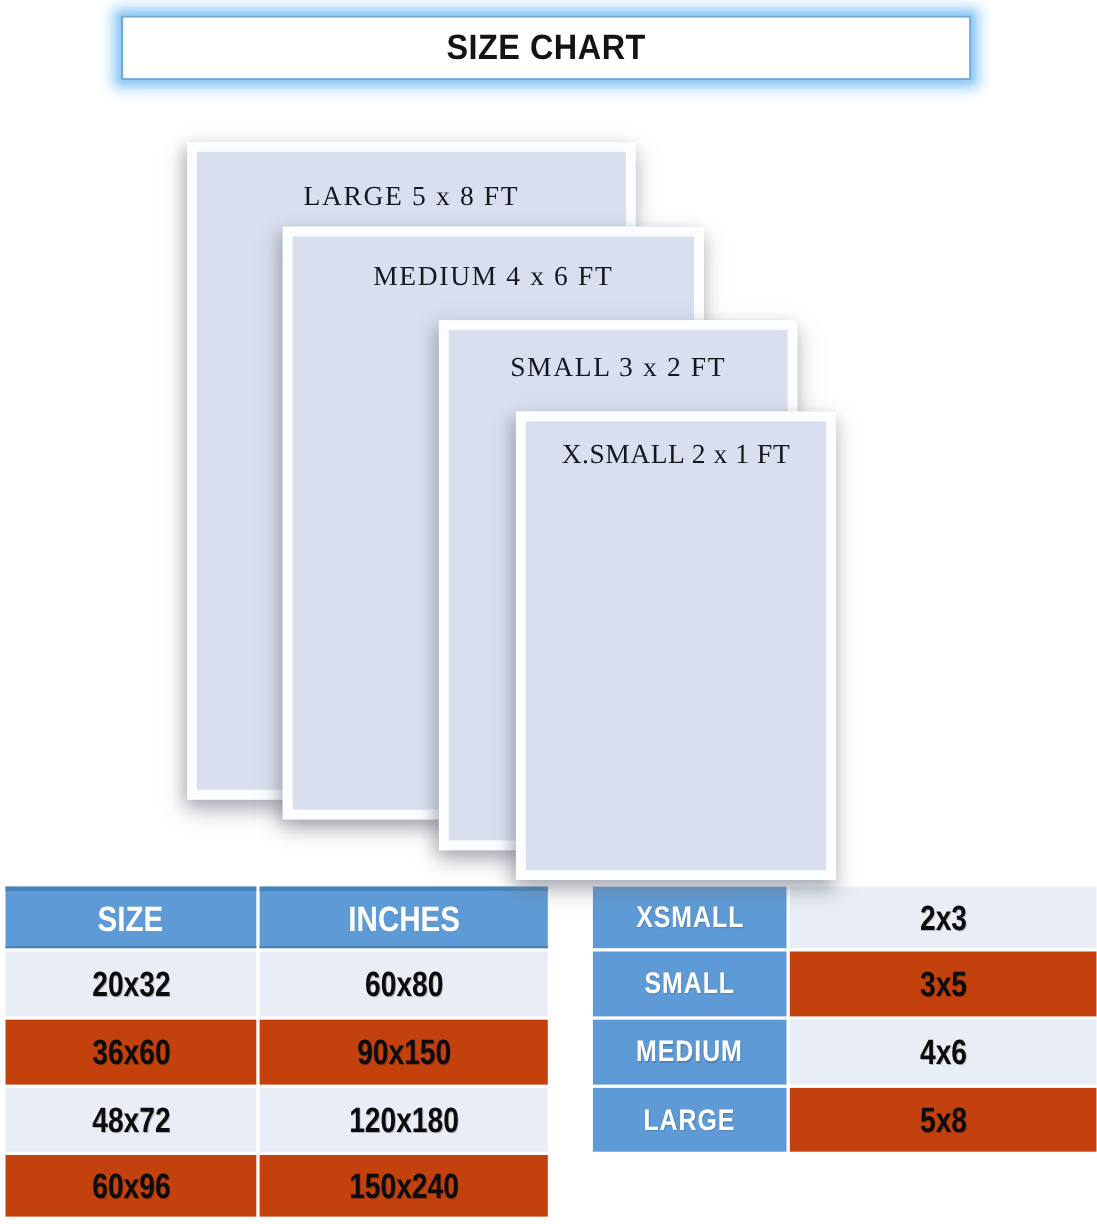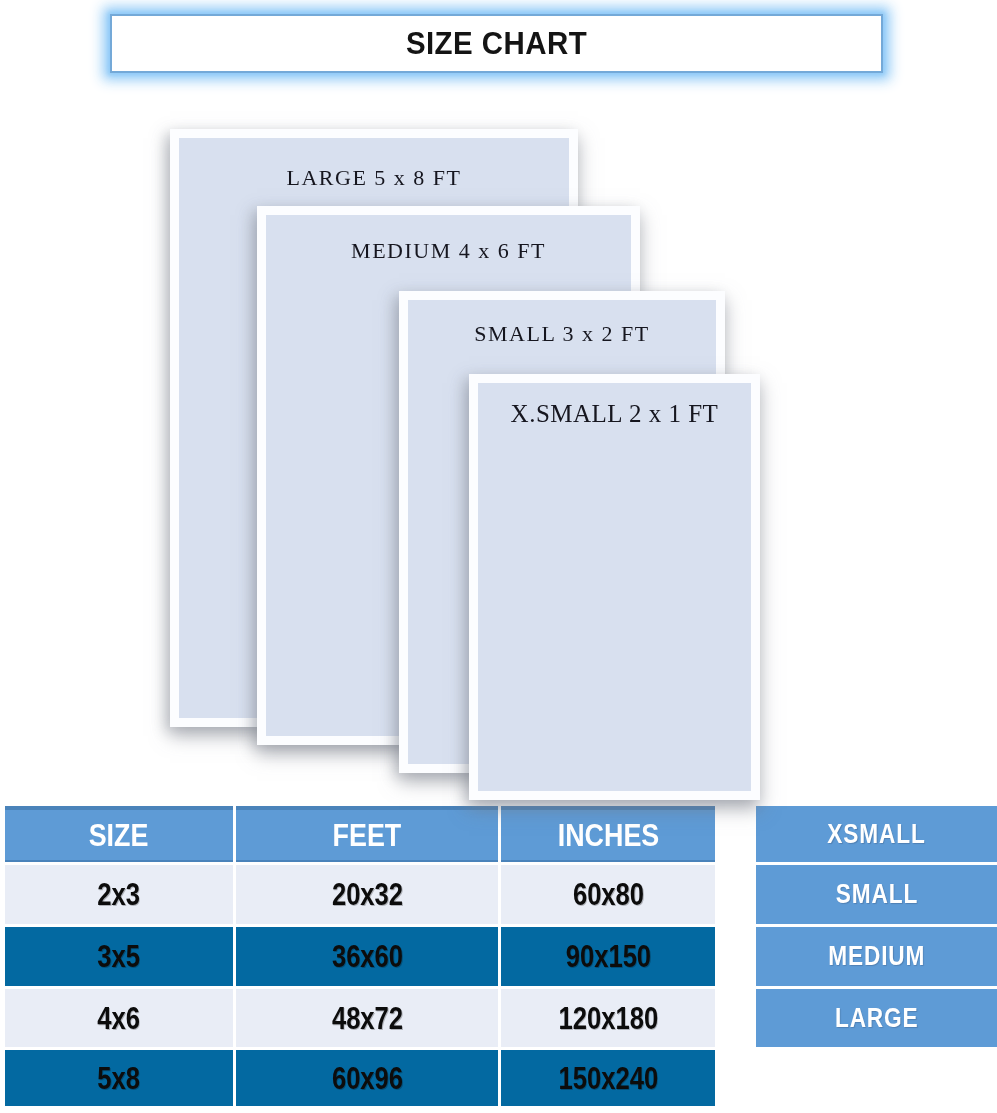--- a/index.html
+++ b/index.html
@@ -20,21 +20,21 @@
     display:inline-block;transform:scaleX(0.92);
   }
 
   
   .rug{
     position:absolute;background:#d8e0ef;border:9px solid #fcfdff;
     box-shadow:0 9px 18px rgba(115,120,132,0.50), -5px 4px 12px rgba(130,135,145,0.30);
     box-sizing:border-box;text-align:center;
   }
   .rug-label{
-    font-family:"Liberation Serif", serif;font-size:22px;color:#16161f;
+    font-family:"Liberation Serif", serif;font-size:25px;color:#16161f;
     letter-spacing:1.5px;display:inline-block;white-space:nowrap;
   }
   .rug-large {left:170px;top:129px;width:408px;height:598px;z-index:1;}
   .rug-large  .rug-label{margin-top:27px;}
   .rug-medium{left:257px;top:206px;width:383px;height:539px;z-index:2;}
   .rug-medium .rug-label{margin-top:23px;}
   .rug-small {left:399px;top:291px;width:326px;height:482px;z-index:3;}
   .rug-small  .rug-label{margin-top:21px;}
   .rug-xsmall{left:469px;top:374px;width:291px;height:426px;z-index:4;}
   .rug-xsmall .rug-label{margin-top:17px;font-size:25px;letter-spacing:0.5px;}
@@ -63,21 +63,21 @@
     color:#ffffff;font-weight:bold;font-size:27px;letter-spacing:1px;
     display:inline-block;transform:scaleX(0.84);
     text-shadow:1px 1px 1px rgba(60,90,130,0.4);
   }
   .cell-val .txt{
     color:#0c0c0c;font-weight:bold;font-size:32px;letter-spacing:0px;
     display:inline-block;transform:scaleX(0.80);
     text-shadow:1px 1px 0 rgba(0,0,0,0.25);
   }
   .row-light{background:#e9edf6;}
-  .row-dark {background:#0369a1;}
+  .row-dark {background:#c2410c;}
 </style>
 </head>
 <body>
 
 <div class="title-box">
   <span class="title-text">SIZE CHART</span>
 </div>
 
 <div class="rug rug-large">
   <span class="rug-label">LARGE 5 x 8 FT</span>
@@ -89,23 +89,20 @@
   <span class="rug-label">SMALL 3 x 2 FT</span>
 </div>
 <div class="rug rug-xsmall">
   <span class="rug-label">X.SMALL 2 x 1 FT</span>
 </div>
 
 <div class="size-table">
 
   <div class="cell cell-header">
     <span class="txt">SIZE</span>
-  </div>
-  <div class="cell cell-header">
-    <span class="txt">FEET</span>
   </div>
   <div class="cell cell-header">
     <span class="txt">INCHES</span>
   </div>
 
   <div class="cell cell-size">
     <span class="txt">XSMALL</span>
   </div>
   <div class="cell cell-val row-light">
     <span class="txt">2x3</span>

